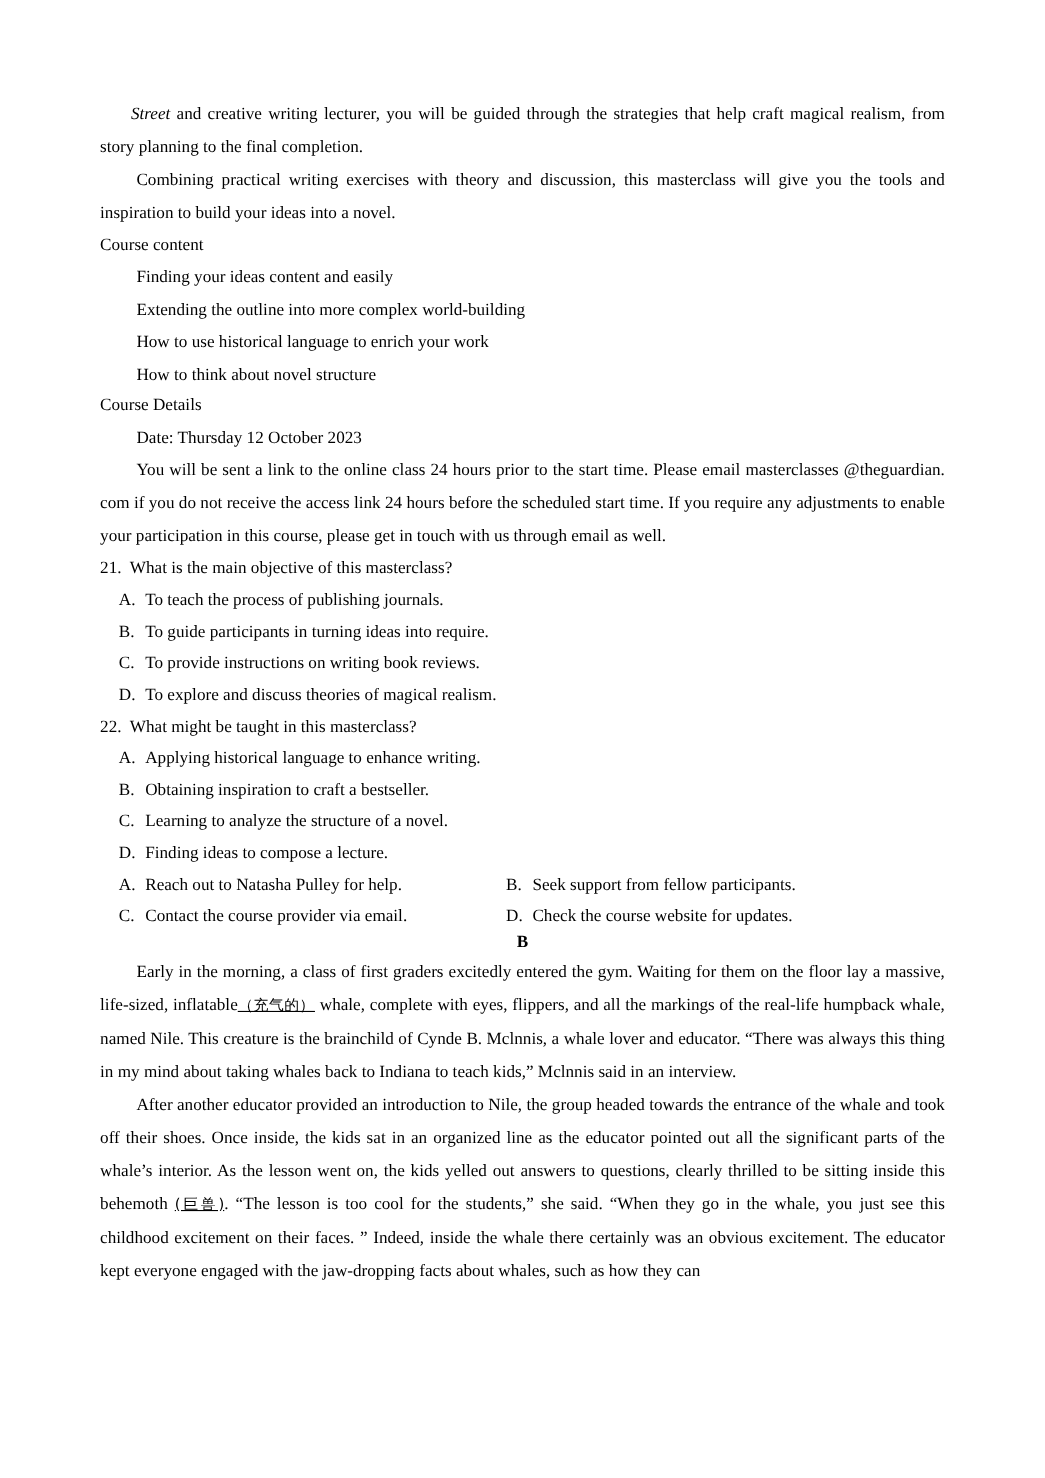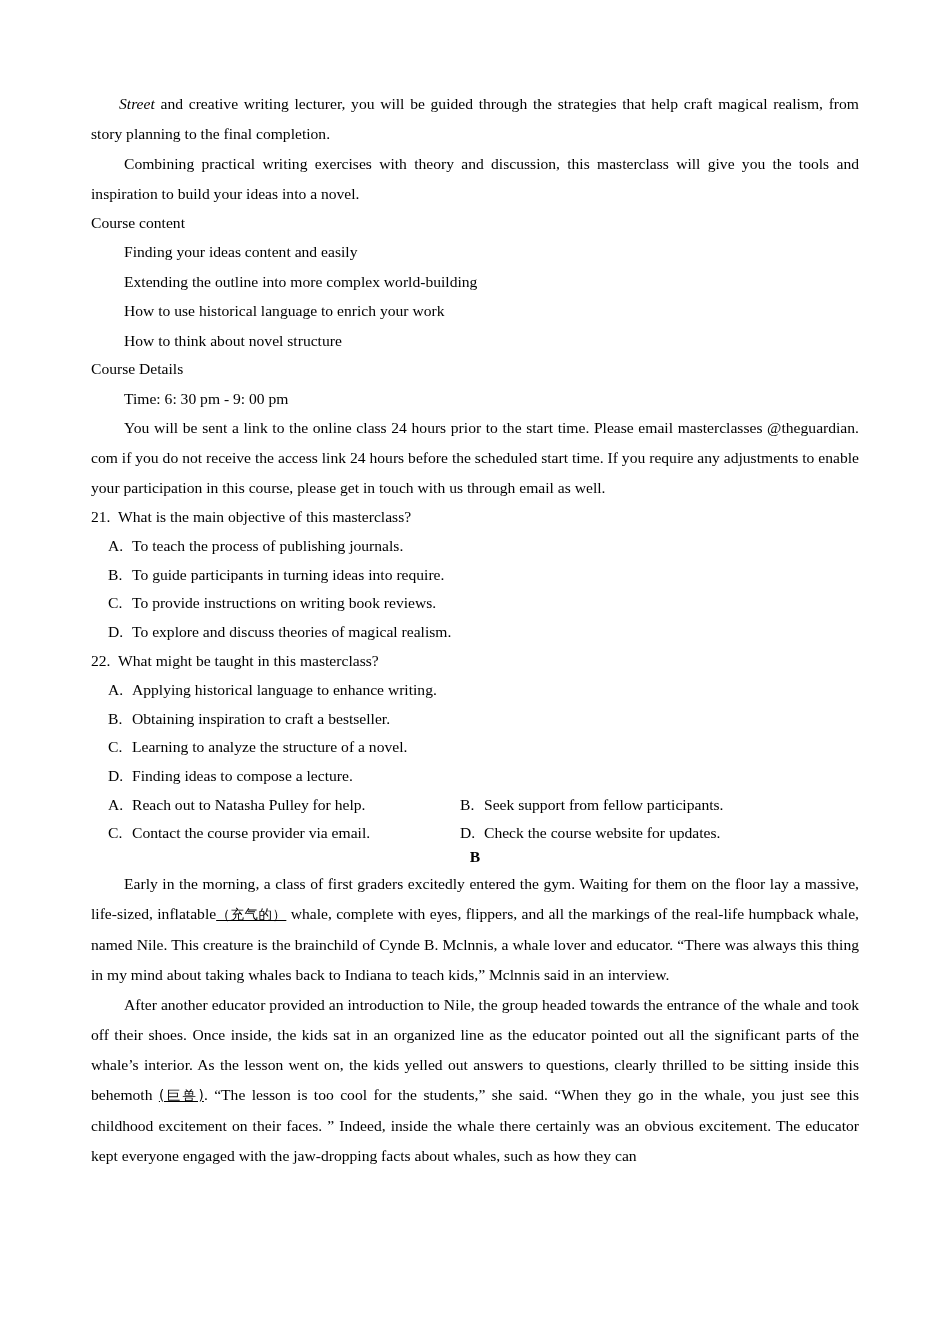--- a/index.html
+++ b/index.html
@@ -80,21 +80,21 @@
 
   <p class="para indent">Combining practical writing exercises with theory and discussion, this masterclass will give you the tools and inspiration to build your ideas into a novel.</p>
 
   <div class="heading">Course content</div>
   <div class="line list-indent">Finding your ideas content and easily</div>
   <div class="line list-indent">Extending the outline into more complex world-building</div>
   <div class="line list-indent">How to use historical language to enrich your work</div>
   <div class="line list-indent">How to think about novel structure</div>
 
   <div class="heading">Course Details</div>
-  <div class="line list-indent">Time: 6: 30 pm - 9: 00 pm</div>
+  <div class="line list-indent">Date: Thursday 12 October 2023</div>
   <p class="para indent">You will be sent a link to the online class 24 hours prior to the start time. Please email masterclasses @theguardian.  com if you do not receive the access link 24 hours before the scheduled start time. If you require any adjustments to enable your participation in this course, please get in touch with us through email as well.</p>
 
   <div class="q-stem">
     <span>21.</span>&nbsp;
     <span>What is the main objective of this masterclass?</span>
   </div>
   <div class="q-opt"><span class="letter">A.</span><span>To teach the process of publishing journals.</span></div>
   <div class="q-opt"><span class="letter">B.</span><span>To guide participants in turning ideas into require.</span></div>
   <div class="q-opt"><span class="letter">C.</span><span>To provide instructions on writing book reviews.</span></div>
   <div class="q-opt"><span class="letter">D.</span><span>To explore and discuss theories of magical realism.</span></div>

